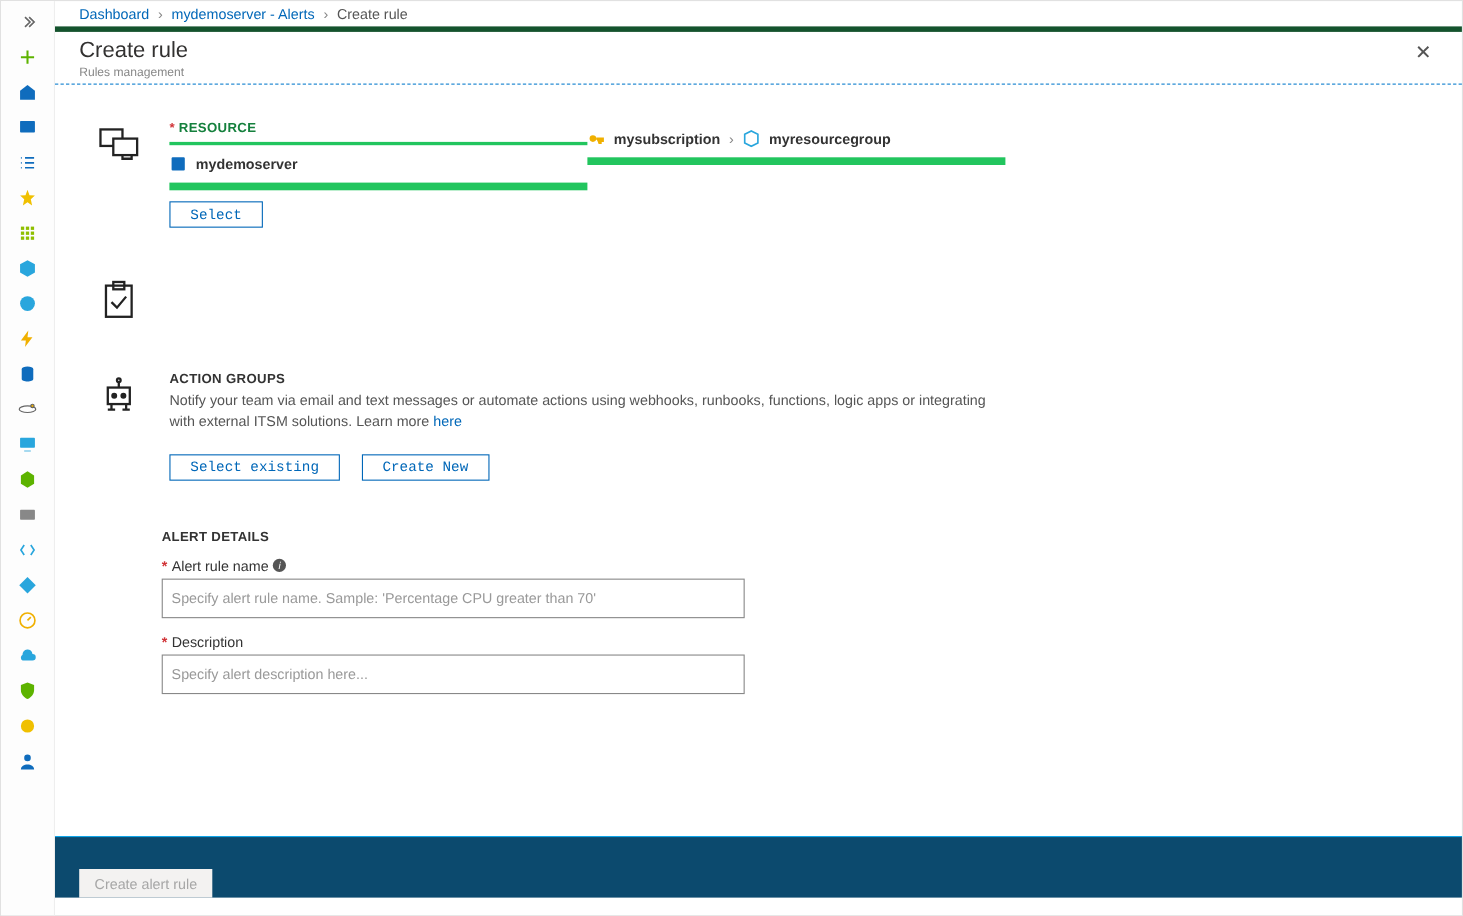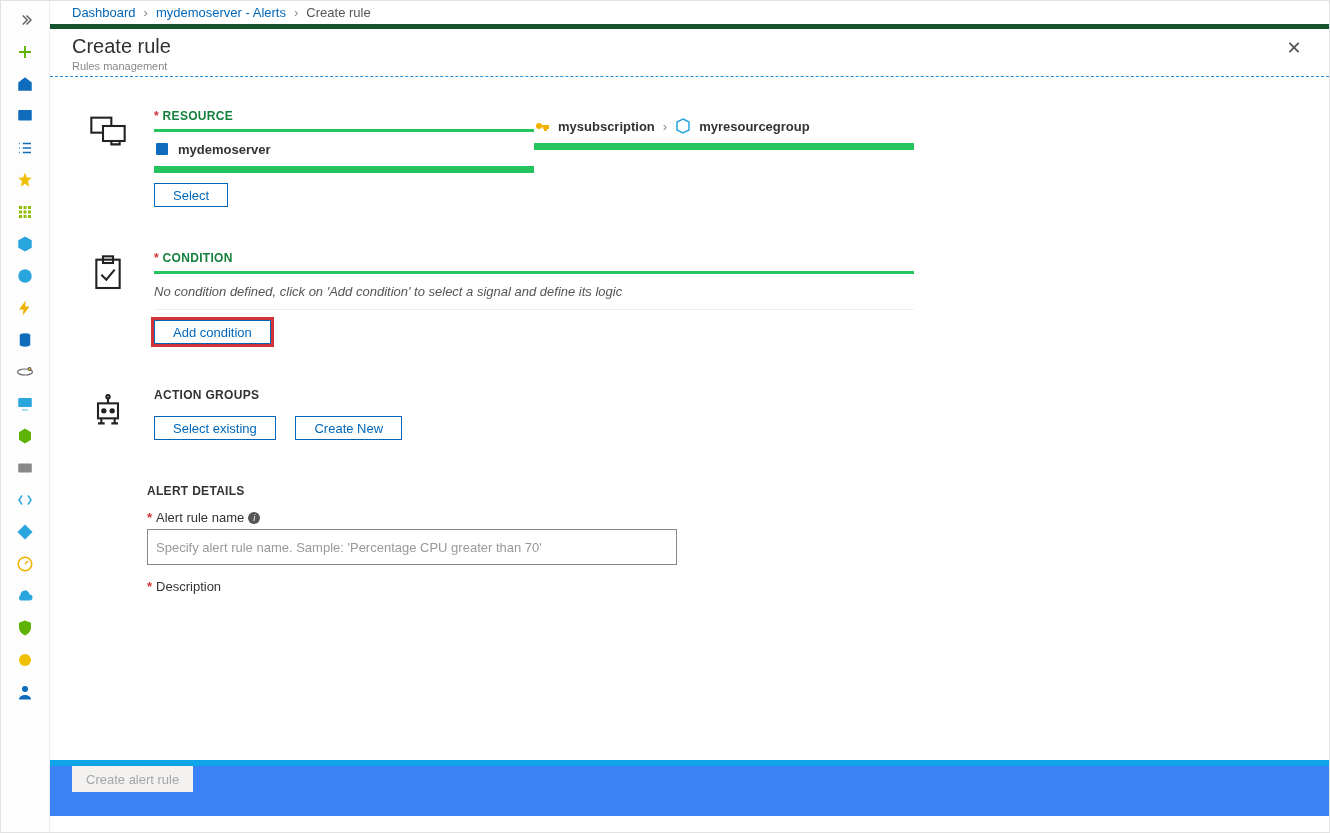--- a/index.html
+++ b/index.html
@@ -131,20 +131,21 @@
     justify-content:center;
     height: 24px;
     padding: 0 18px;
     border: 1px solid #0067b8;
     color:#0067b8;
     background:#fff;
     font-size:13px;
     cursor:pointer;
     margin-top:10px;
     margin-right:16px;
+    font-family:Liberation Mono, monospace;
   }
   .btn-outline.highlight {
     outline: 3px solid #d13438;
     outline-offset: 0;
   }
   .italic-help {
     font-style: italic;
     color:#555;
     padding: 10px 0;
     border-bottom: 1px solid #eee;
@@ -201,25 +202,25 @@
     width: 530px;
     height: 36px;
     border: 1px solid #888;
     padding: 0 8px;
     font-size: 13px;
     color:#333;
   }
   input.text::placeholder { color:#999; }
   .footer-bar {
     height: 56px;
-    border-top: 6px solid #0ea5e9;
-    display:flex;
-    align-items:flex-start;
+    border-top: 1px solid #0ea5e9;
+    display:flex;
+    align-items:flex-end;
     padding: 0 22px;
-    background:#3b82f6;
+    background:#0c4a6e;
   }
   .btn-disabled {
     height: 26px;
     padding: 0 14px;
     background:#f3f2f1;
     color:#a6a6a6;
     border:none;
     font-size:13px;
     cursor: not-allowed;
   }
@@ -431,59 +432,58 @@
         </div>
 
         <div class="section">
           <div class="section-icon">
             <svg viewBox="0 0 48 48" fill="none" stroke="#222" stroke-width="2.5">
               <rect x="10" y="8" width="28" height="34"></rect>
               <rect x="18" y="4" width="12" height="8"></rect>
               <path d="M16 26l6 6 10-12"></path>
             </svg>
           </div>
-          <div class="section-body">
-            <div class="label-head required">CONDITION</div>
-            <div class="italic-help">No condition defined, click on 'Add condition' to select a signal and define its logic</div>
-            <button class="btn-outline highlight">Add condition</button>
-          </div>
         </div>
 
         <div class="section">
           <div class="section-icon">
             <svg viewBox="0 0 48 48" fill="none" stroke="#222" stroke-width="2.5">
               <rect x="12" y="16" width="24" height="18"></rect>
               <circle cx="19" cy="25" r="2" fill="#222"></circle>
                 <circle cx="29" cy="25" r="2" fill="#222"></circle>
               <path d="M24 16v-6"></path>
                 <circle cx="24" cy="8" r="2"></circle>
               <path d="M16 34v6M32 34v6M12 40h8M28 40h8"></path>
             </svg>
           </div>
           <div class="section-body">
             <div class="subhead">ACTION GROUPS</div>
+            <div class="desc">
+              <span>Notify your team via email and text messages or automate actions using webhooks, runbooks, functions, logic apps or integrating with external ITSM solutions. Learn more </span><a>here</a>
+            </div>
             <button class="btn-outline">Select existing</button>
             <button class="btn-outline">Create New</button>
           </div>
         </div>
 
         <div class="section" style="margin-bottom:10px;gap:17px;">
           <div class="section-icon"></div>
           <div class="section-body details-block">
             <div class="subhead">ALERT DETAILS</div>
             <div class="field-label">
               <span class="star">*</span>
               <span>Alert rule name</span>
               <span class="info-dot">i</span>
             </div>
             <input class="text" type="text" placeholder="Specify alert rule name. Sample: 'Percentage CPU greater than 70'" style="">
             <div class="field-label" style="margin-top:14px;">
               <span class="star">*</span>
               <span>Description</span>
             </div>
+            <input class="text" type="text" placeholder="Specify alert description here..." style="">
           </div>
         </div>
 
       </div>
     </div>
 
     <div class="footer-bar">
       <button class="btn-disabled">Create alert rule</button>
     </div>
     <div class="hscroll">

